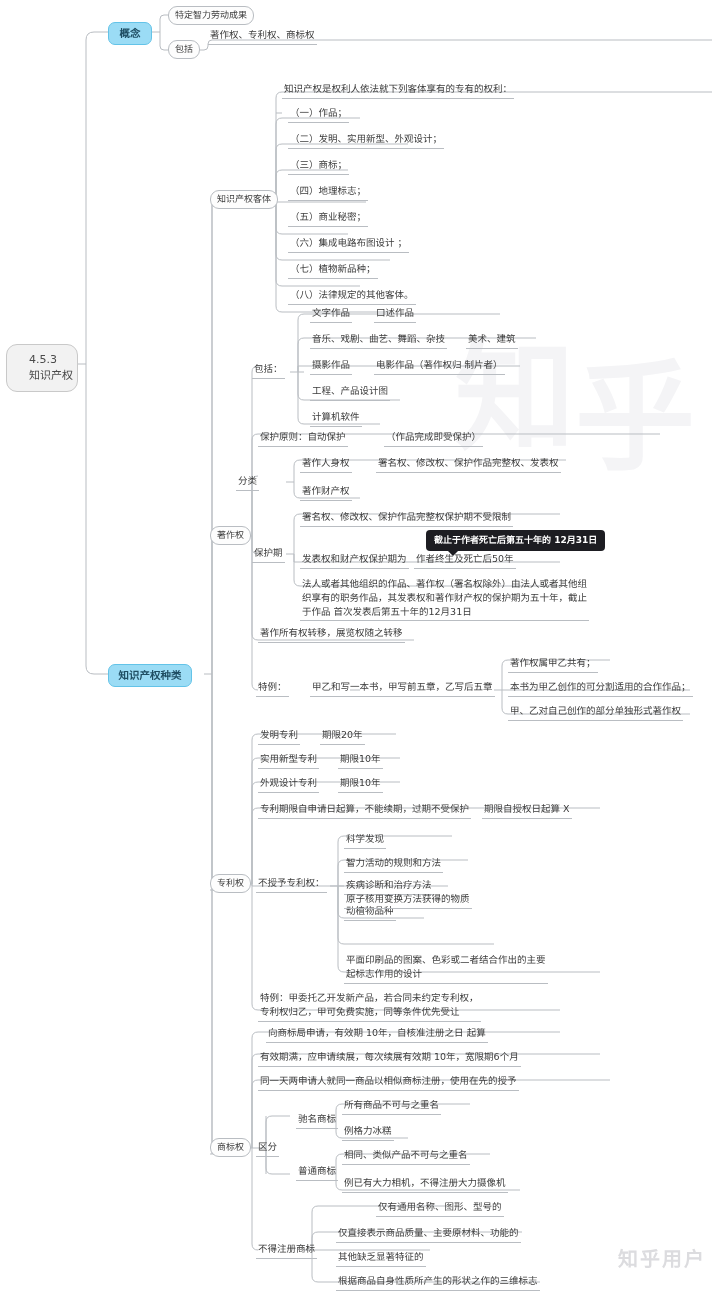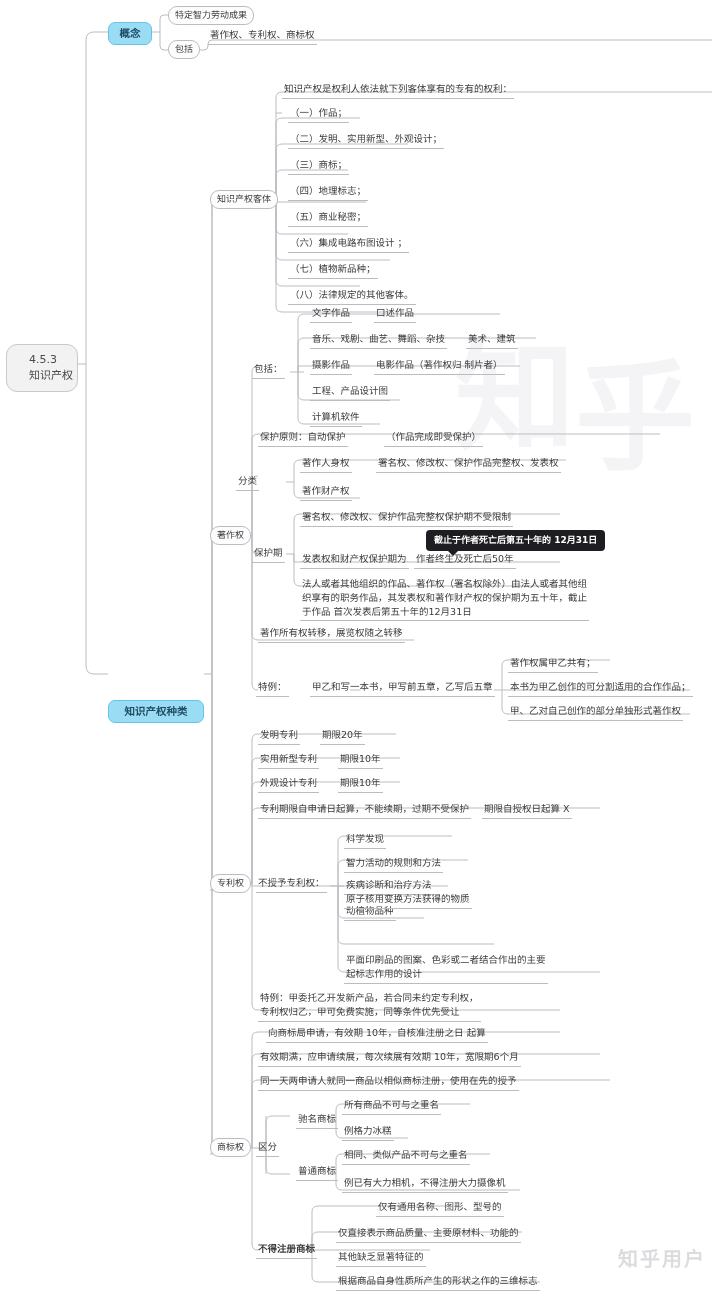--- a/index.html
+++ b/index.html
@@ -203,21 +203,21 @@
   </svg>
 
   <div class="node root" style="left:6px;top:344px;width:72px;">4.5.3
 知识产权</div>
 
   <div class="node cyan" style="left:108px;top:22px;width:44px;">概念</div>
   <div class="node box" style="left:168px;top:6px;">特定智力劳动成果</div>
   <div class="node box" style="left:168px;top:40px;">包括</div>
   <div class="node t u" style="left:208px;top:28px;">著作权、专利权、商标权</div>
 
-  <div class="node cyan" style="left:108px;top:700px;width:96px;">知识产权种类</div>
+  <div class="node cyan" style="left:108px;top:664px;width:84px;">知识产权种类</div>
 
   <div class="node box" style="left:210px;top:190px;">知识产权客体</div>
   <div class="node t u" style="left:282px;top:82px;">知识产权是权利人依法就下列客体享有的专有的权利：</div>
   <div class="node t u" style="left:288px;top:106px;">（一）作品；</div>
   <div class="node t u" style="left:288px;top:132px;">（二）发明、实用新型、外观设计；</div>
   <div class="node t u" style="left:288px;top:158px;">（三）商标；</div>
   <div class="node t u" style="left:288px;top:184px;">（四）地理标志；</div>
   <div class="node t u" style="left:288px;top:210px;">（五）商业秘密；</div>
   <div class="node t u" style="left:288px;top:236px;">（六）集成电路布图设计 ；</div>
   <div class="node t u" style="left:288px;top:262px;">（七）植物新品种；</div>
@@ -290,19 +290,19 @@
   <div class="node t u" style="left:258px;top:1074px;">同一天两申请人就同一商品以相似商标注册，使用在先的授予</div>
 
   <div class="node t u" style="left:256px;top:1140px;">区分</div>
   <div class="node t u" style="left:296px;top:1112px;">驰名商标</div>
   <div class="node t u" style="left:342px;top:1098px;">所有商品不可与之重名</div>
   <div class="node t u" style="left:342px;top:1124px;">例格力冰糕</div>
   <div class="node t u" style="left:296px;top:1164px;">普通商标</div>
   <div class="node t u" style="left:342px;top:1148px;">相同、类似产品不可与之重名</div>
   <div class="node t u" style="left:342px;top:1176px;">例已有大力相机，不得注册大力摄像机</div>
 
-  <div class="node t u" style="left:256px;top:1242px;font-weight:bold;">不得注册商标</div>
+  <div class="node t u" style="left:256px;top:1242px;">不得注册商标</div>
   <div class="node t u" style="left:336px;top:1200px;margin-left:40px;">仅有通用名称、图形、型号的</div>
   <div class="node t u" style="left:336px;top:1226px;">仅直接表示商品质量、主要原材料、功能的</div>
   <div class="node t u" style="left:336px;top:1250px;">其他缺乏显著特征的</div>
   <div class="node t u" style="left:336px;top:1274px;">根据商品自身性质所产生的形状之作的三维标志</div>
 
 </div>
 
 </body></html>

